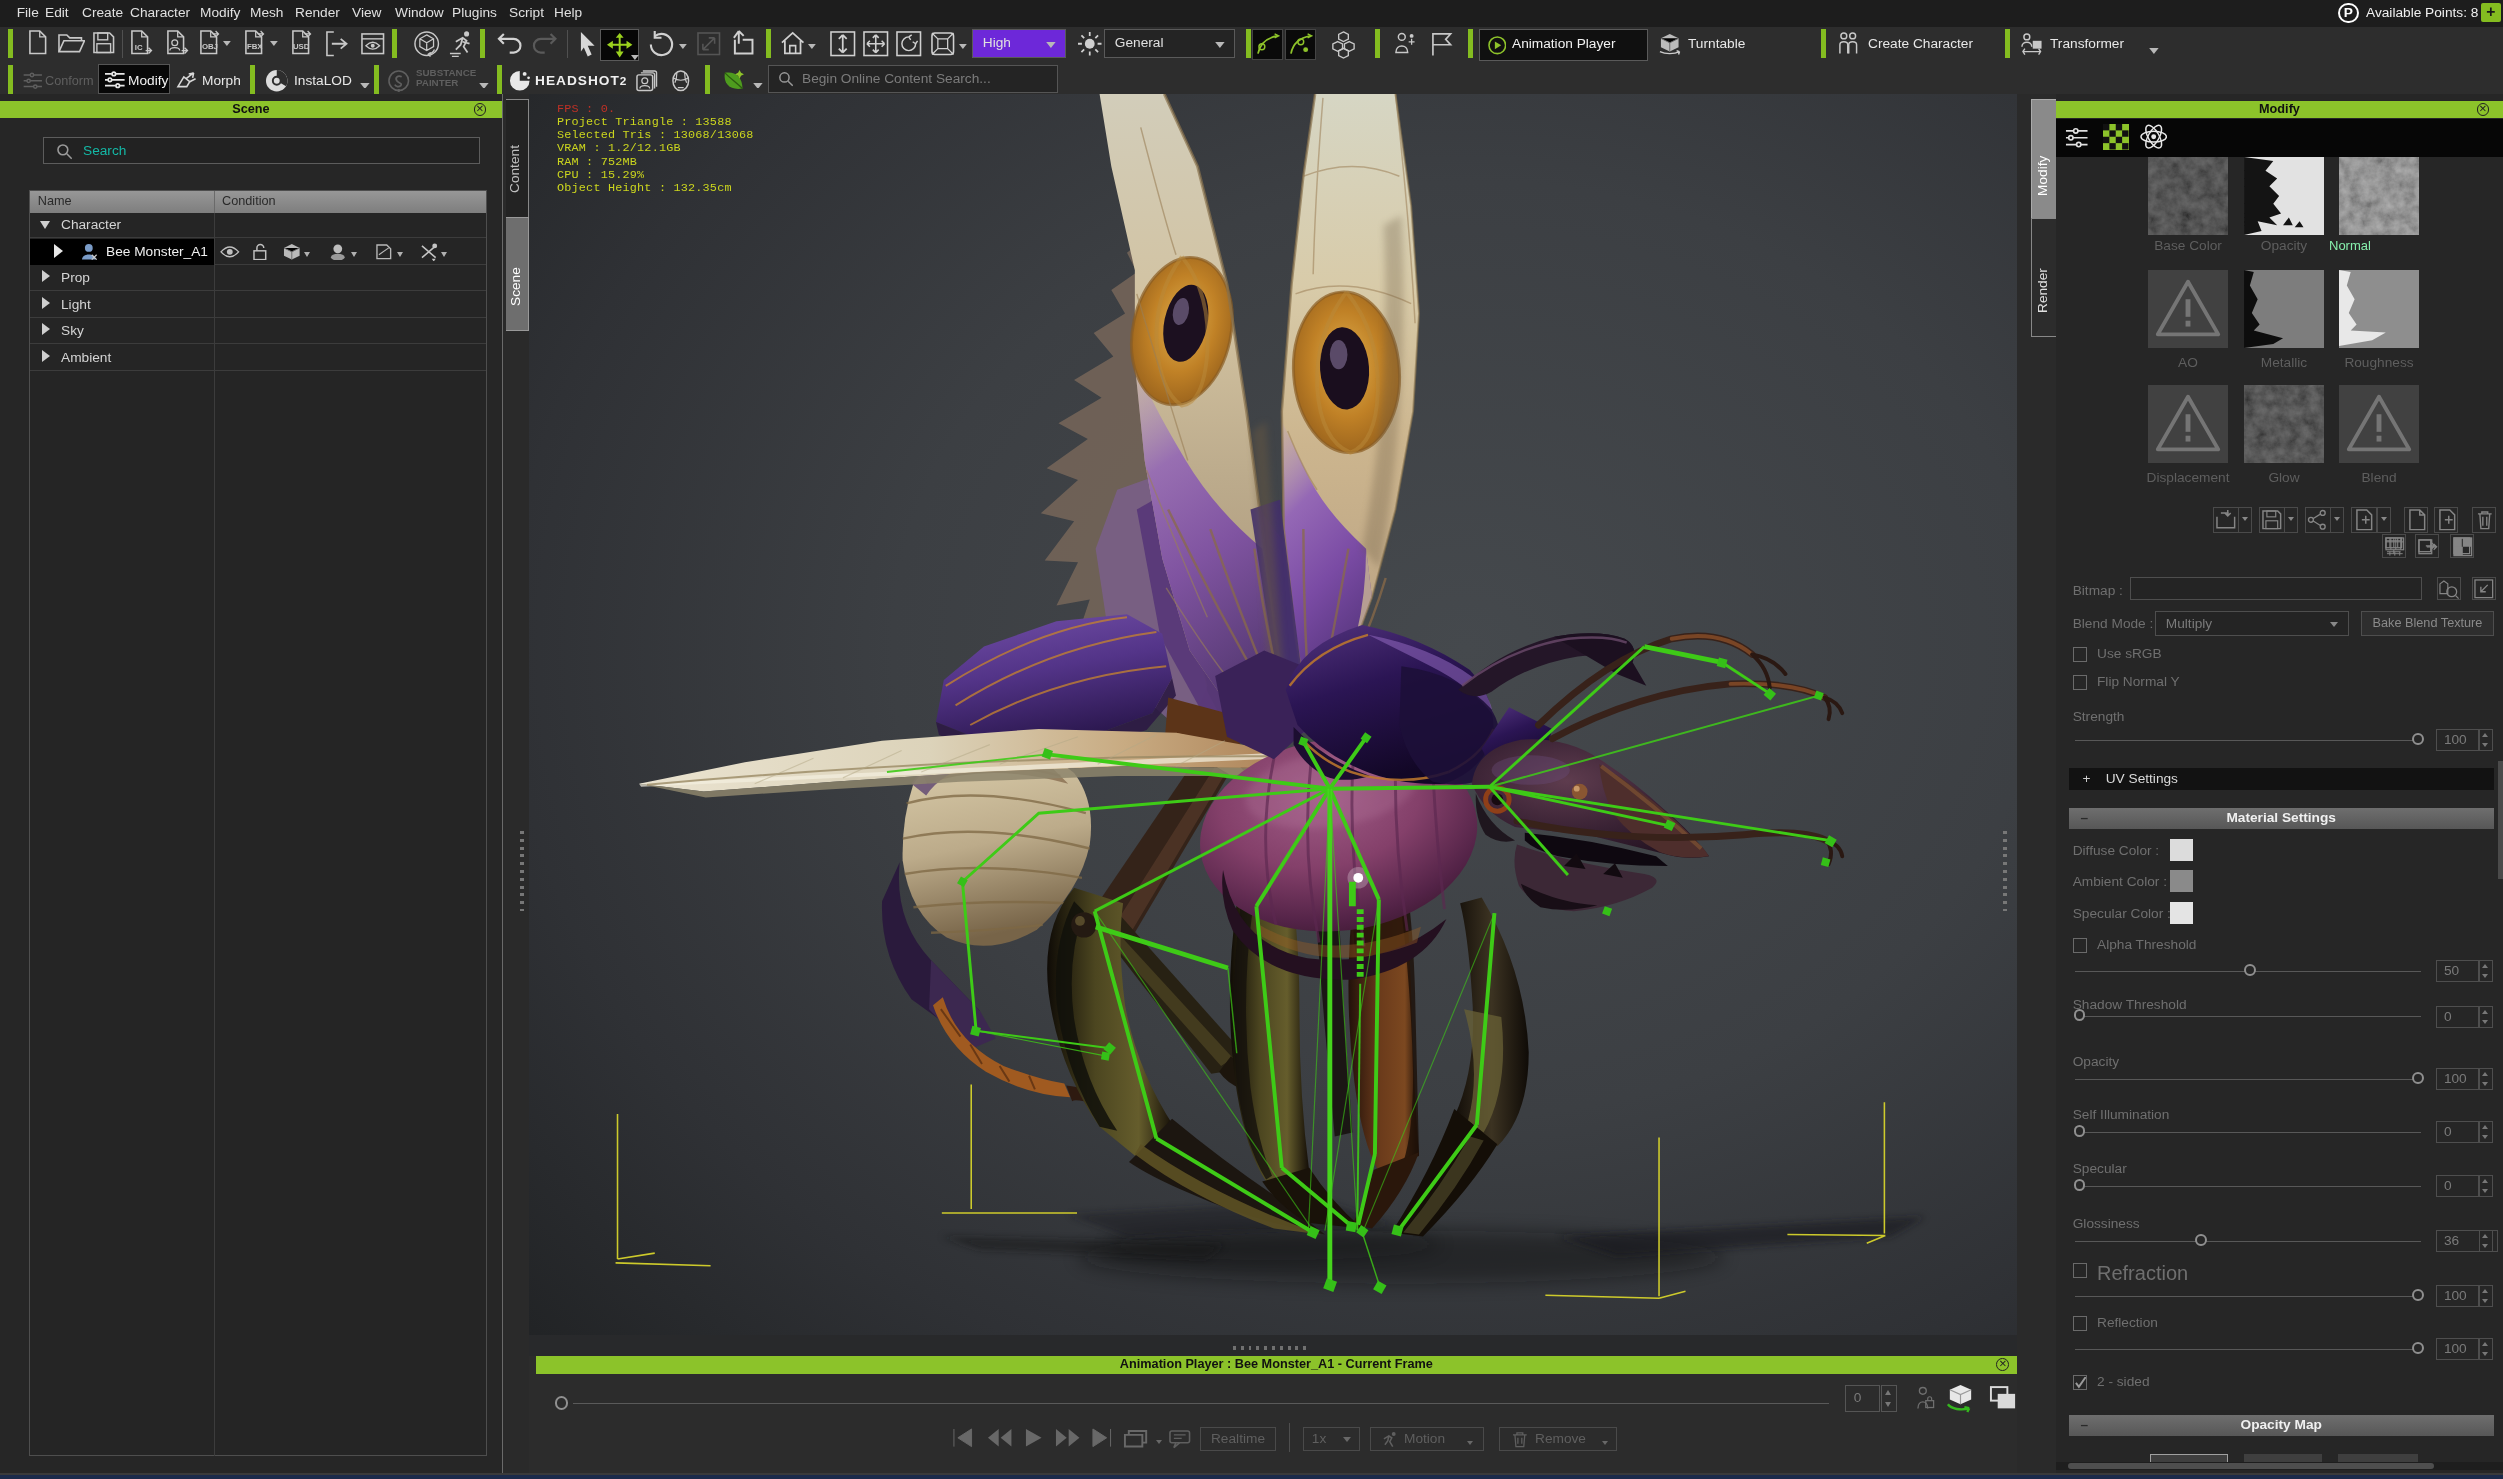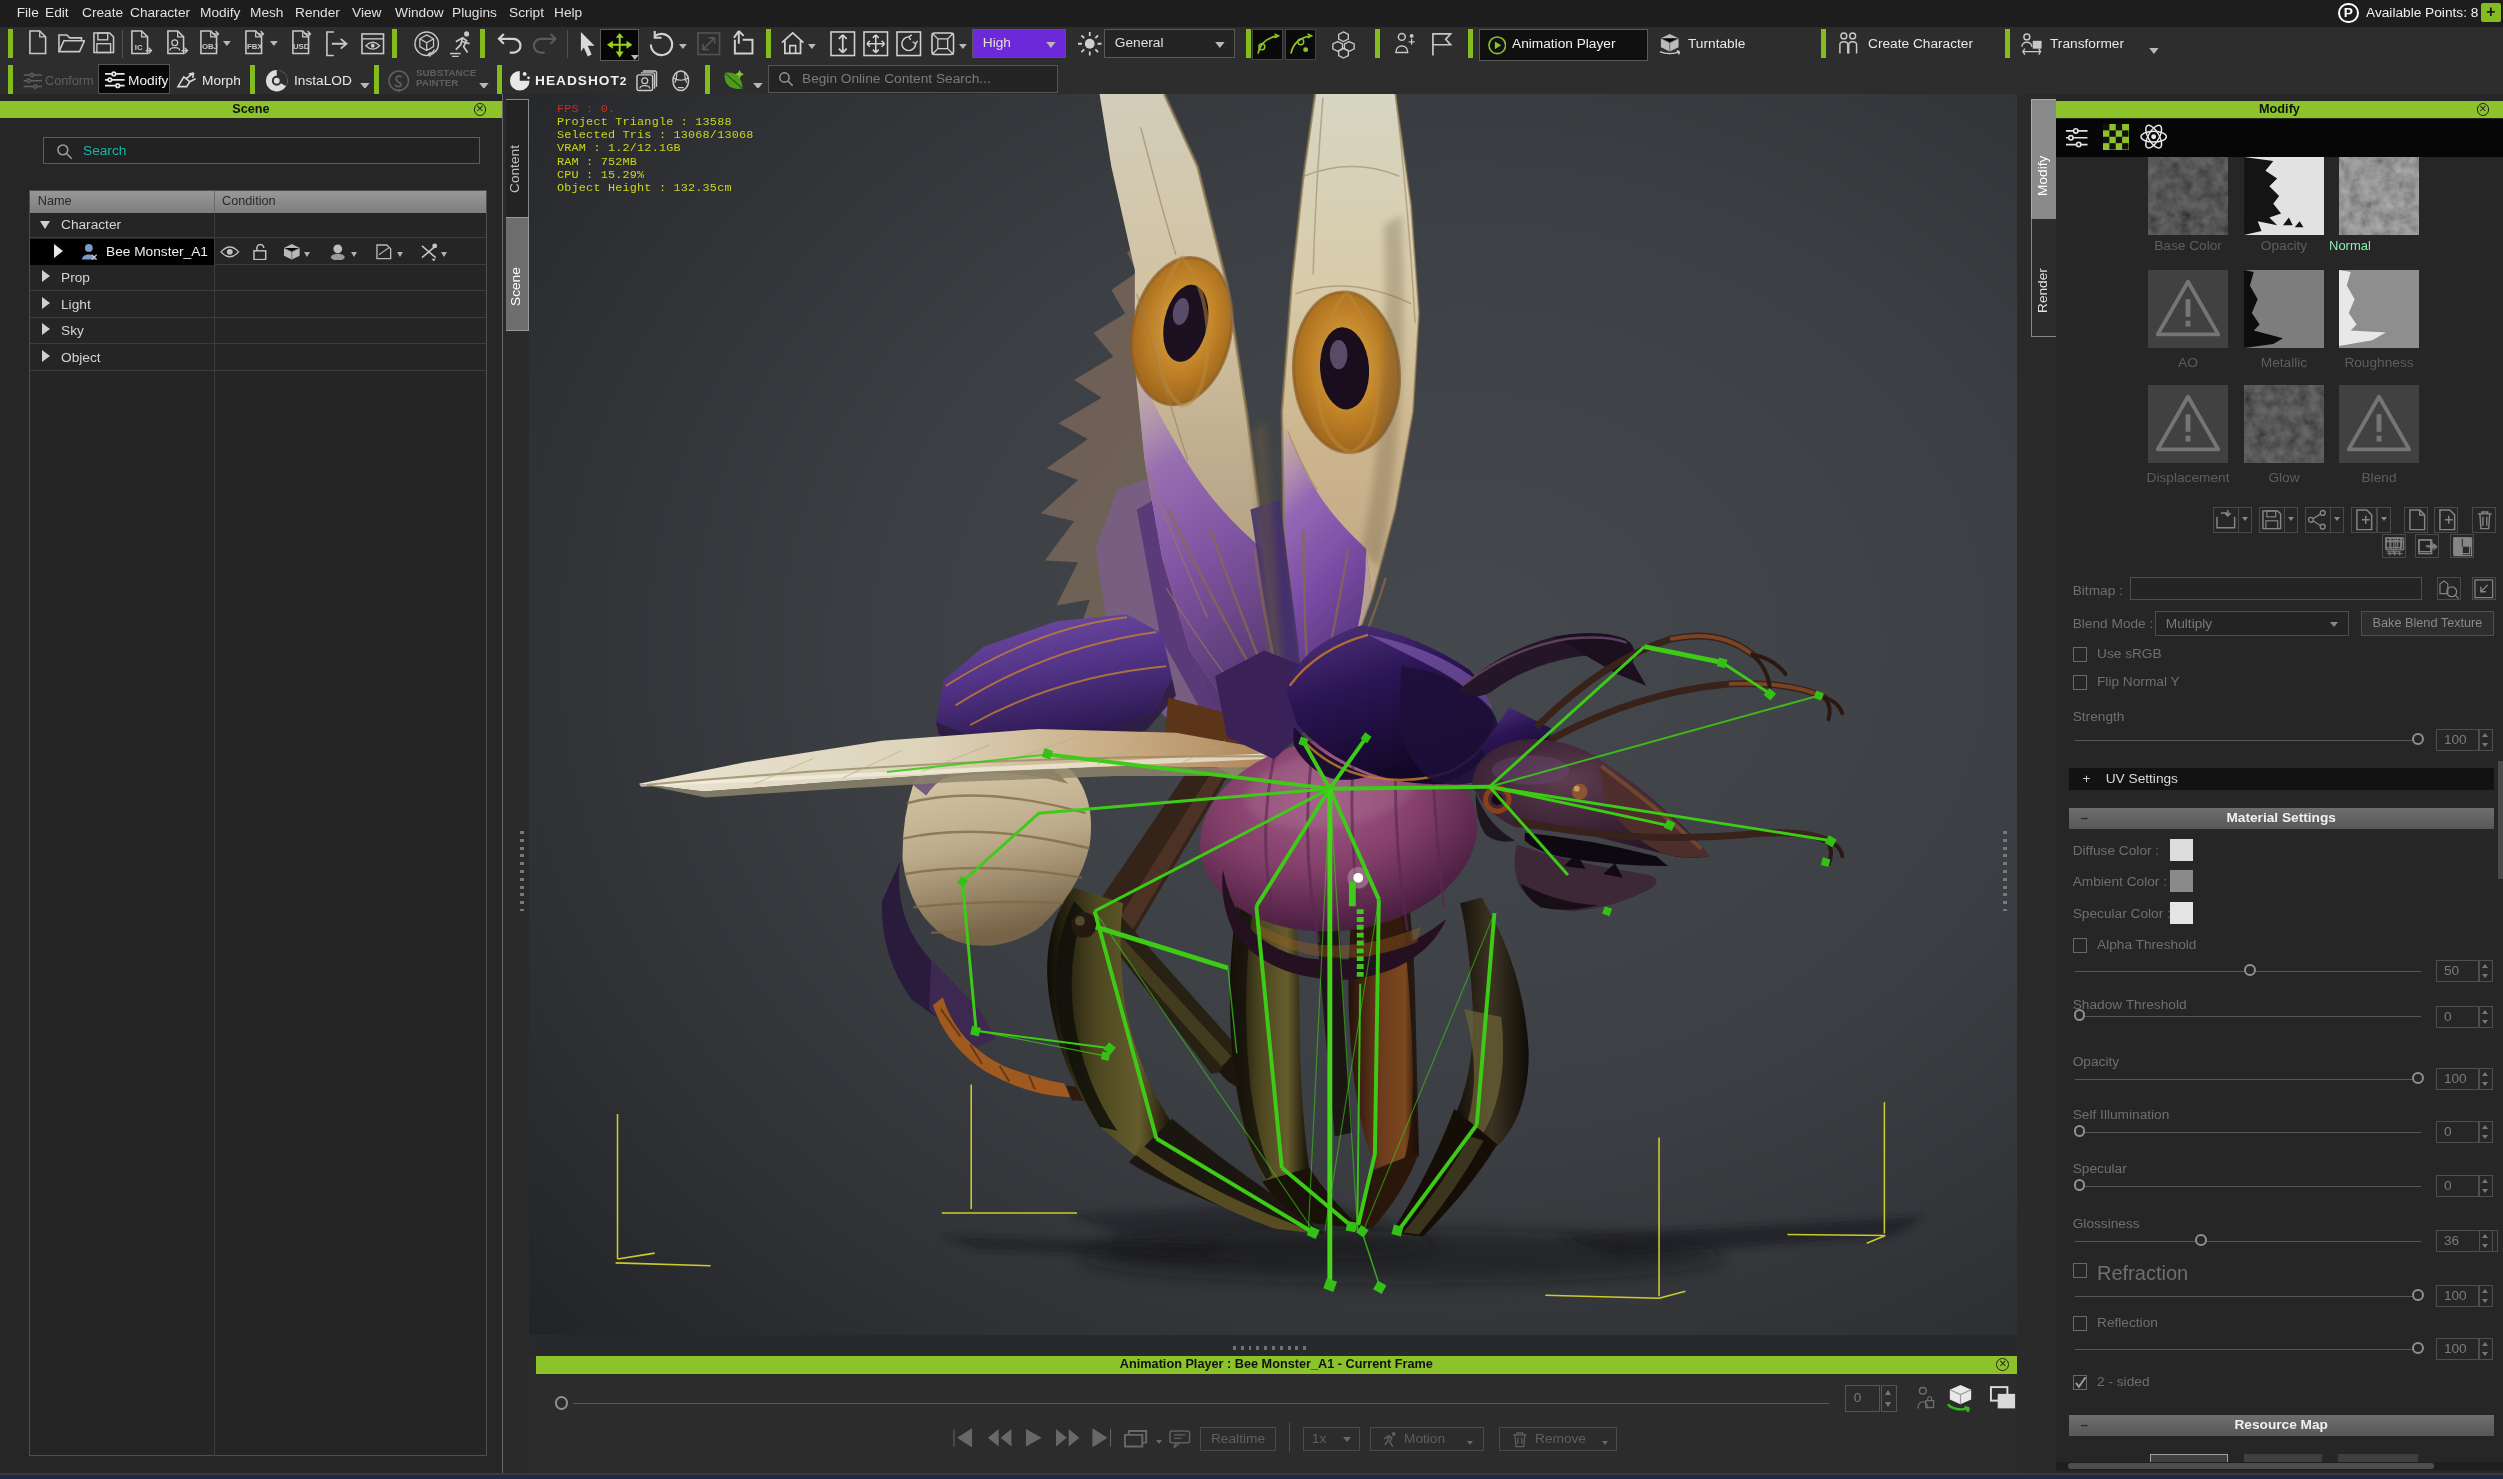--- a/index.html
+++ b/index.html
@@ -416,21 +416,21 @@
     <div class="abs" style="left:0;top:101px;width:456px;height:25.5px;border-bottom:1px solid #3c3c3c;">
       <div class="abs" style="left:11.8px;top:4.9px;width:0;height:0;border-top:6.9px solid transparent;border-bottom:6.9px solid transparent;border-left:8.8px solid #cfcfcf;"></div>
       <div class="abs" style="left:31px;top:4.9px;color:#d4d4d4;font-size:13.7px;">Light</div>
     </div>
     <div class="abs" style="left:0;top:127px;width:456px;height:25.5px;border-bottom:1px solid #3c3c3c;">
       <div class="abs" style="left:11.8px;top:4.9px;width:0;height:0;border-top:6.9px solid transparent;border-bottom:6.9px solid transparent;border-left:8.8px solid #cfcfcf;"></div>
       <div class="abs" style="left:31px;top:4.9px;color:#d4d4d4;font-size:13.7px;">Sky</div>
     </div>
     <div class="abs" style="left:0;top:154px;width:456px;height:25.5px;border-bottom:1px solid #3c3c3c;">
       <div class="abs" style="left:11.8px;top:4.9px;width:0;height:0;border-top:6.9px solid transparent;border-bottom:6.9px solid transparent;border-left:8.8px solid #cfcfcf;"></div>
-      <div class="abs" style="left:31px;top:4.9px;color:#d4d4d4;font-size:13.7px;">Object</div>
+      <div class="abs" style="left:31px;top:4.9px;color:#d4d4d4;font-size:13.7px;">Ambient</div>
     </div>
   </div>
 </div>
 
 <div class="abs" style="left:502px;top:94px;width:27.4px;height:1385px;background:#2a2a2a;border-left:1px solid #6a6a6a;">
   <div class="abs" style="left:2.9px;top:4.9px;width:23.5px;height:119px;background:#232323;border:1px solid #888;border-left:none;">
     <div style="position:absolute;left:1px;top:93px;transform:rotate(-90deg);transform-origin:0 0;color:#c0c0c0;font-size:13.7px;white-space:nowrap;">Content</div>
   </div>
   <div class="abs" style="left:2.9px;top:123px;width:23.5px;height:114px;background:#6e6e6e;border:1px solid #999;border-left:none;">
     <div style="position:absolute;left:2px;top:88px;transform:rotate(-90deg);transform-origin:0 0;color:#fff;font-size:13.7px;white-space:nowrap;">Scene</div>
@@ -1139,21 +1139,21 @@
       <div class="abs" style="left:423px;top:1244px;width:13.7px;height:21.6px;border:1px solid #4e4e4e;">
         <div class="abs" style="left:2px;top:2.9px;width:0;height:0;border-left:3.9px solid transparent;border-right:3.9px solid transparent;border-bottom:4.9px solid #777;"></div>
         <div class="abs" style="left:2px;top:12.7px;width:0;height:0;border-left:3.9px solid transparent;border-right:3.9px solid transparent;border-top:4.9px solid #777;"></div>
       </div>
       <div class="abs" style="left:16.7px;top:1281px;width:14.7px;height:14.7px;border:1px solid #6a6a6a;"><svg width="12.7" height="12.7" viewBox="0 0 13 13">
           <path d="M2 6 L5 10 L12 0" fill="none" stroke="#9a9a9a" stroke-width="2"></path>
         </svg></div>
       <div class="abs" style="left:41px;top:1280px;color:#6f6f6f;font-size:13.7px;">2 - sided</div>
       <div class="abs" style="left:12.7px;top:1321px;width:425px;height:20.6px;background:linear-gradient(#6e6e6e,#575757);">
         <div class="abs" style="left:11.8px;top:2px;color:#2a2a2a;font-size:13.7px;font-weight:bold;">–</div>
-        <div style="text-align:center;color:#f0f0f0;font-size:13.7px;font-weight:bold;line-height:20.6px;">Resource Map</div>
+        <div style="text-align:center;color:#f0f0f0;font-size:13.7px;font-weight:bold;line-height:20.6px;">Opacity Map</div>
       </div>
       <div class="abs" style="left:94px;top:1360px;width:78px;height:15.7px;background:#3f3f3f;border:1px solid #a0a0a0;"></div>
       <div class="abs" style="left:188px;top:1360px;width:78px;height:15.7px;background:#3f3f3f;"></div>
       <div class="abs" style="left:282px;top:1360px;width:80px;height:15.7px;background:#3f3f3f;"></div>
       <div class="abs" style="left:0px;top:1368px;width:447px;height:7.8px;background:#1e1e1e;"></div>
       <div class="abs" style="left:11.8px;top:1369px;width:366px;height:5.9px;background:#4e4e4e;border-radius:2.9px;"></div>
       <div class="abs" style="left:442px;top:667px;width:4.9px;height:118px;background:#4a4a4a;"></div>
     </div>
 </div>
 

